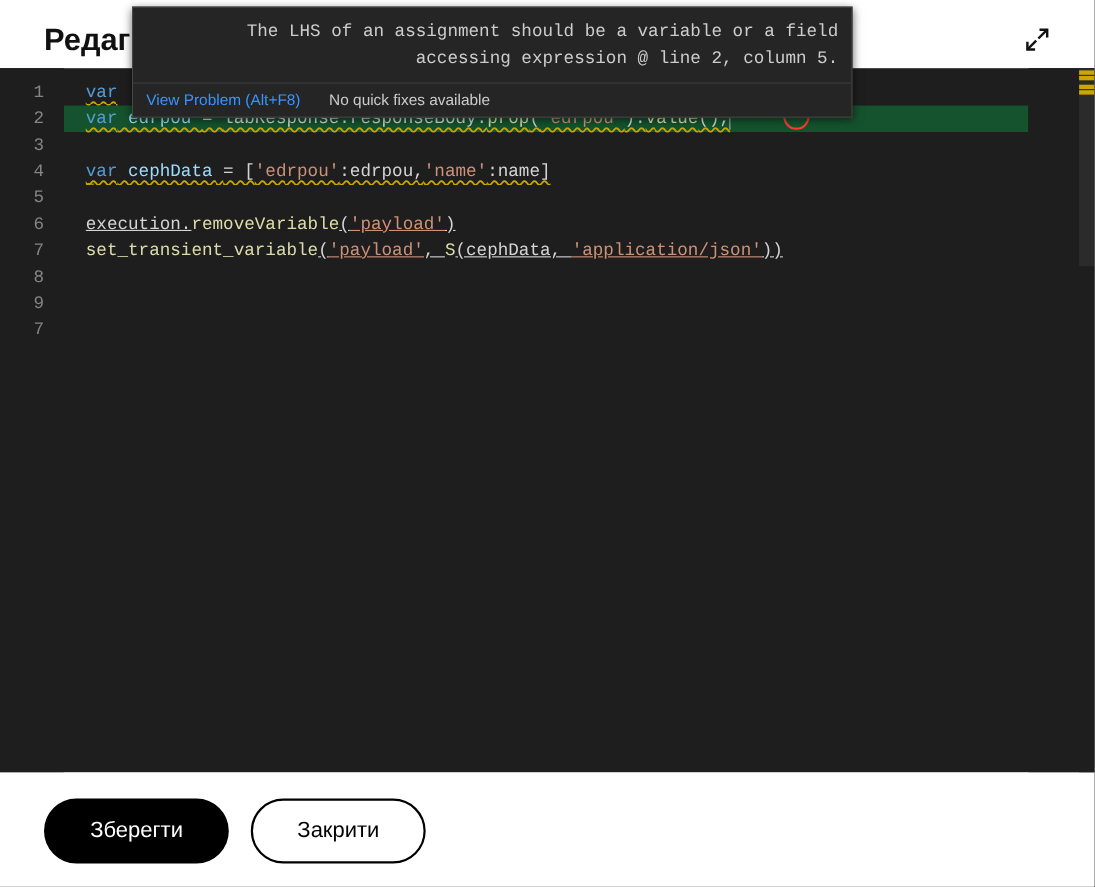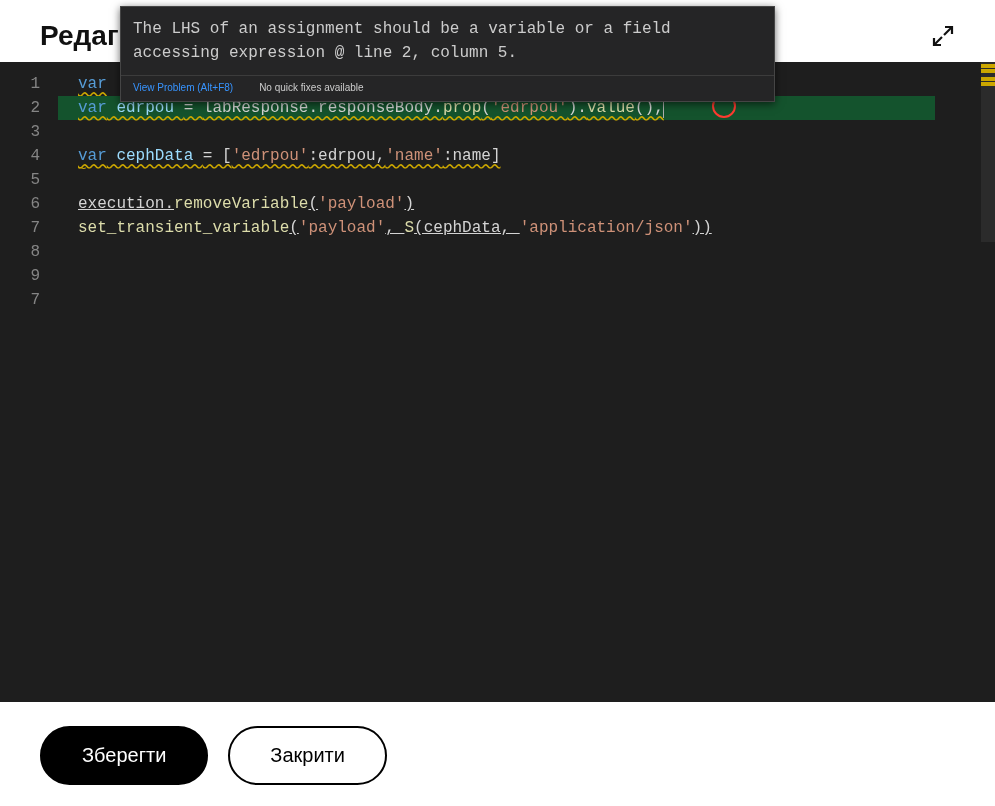--- a/index.html
+++ b/index.html
@@ -64,21 +64,21 @@
     white-space: pre;
     position: relative;
   }
   .code-line.active {
     background: #14532d;
   }
   .tok-kw { color: #569cd6; }
   .tok-var { color: #9cdcfe; }
   .tok-pl { color: #d4d4d4; text-decoration: underline; }
   .tok-fn { color: #dcdcaa; }
-  .tok-str { color: #ce9178; }
+  .tok-str { color: #ce9178; text-decoration: underline; }
   .tok-op { color: #d4d4d4; }
   .squiggly {
     text-decoration: underline wavy #cca700;
     text-decoration-skip-ink: none;
     text-underline-offset: 3px;
   }
   .tilde-warn {
     color: #cca700;
     padding-left: 20px;
     height: 0;
@@ -98,27 +98,28 @@
     border: 1px solid #454545;
     z-index: 10;
     font-family: -apple-system, BlinkMacSystemFont, "Segoe UI", Arial, sans-serif;
   }
   .tooltip-msg {
     padding: 10px 12px 10px 12px;
     font-family: "Consolas", "Courier New", monospace;
     font-size: 16px;
     line-height: 1.5;
     color: #ccc;
+    text-align: right;
   }
   .tooltip-actions {
     padding: 6px 12px 8px 12px;
     border-top: 1px solid #3c3c3c;
     display: flex;
     gap: 26px;
-    font-size: 10px;
+    font-size: 14px;
   }
   .tooltip-link {
     color: #3794ff;
     cursor: pointer;
   }
   .tooltip-static {
     color: #ccc;
     text-align: right;
   }
   .cursor-marker {

